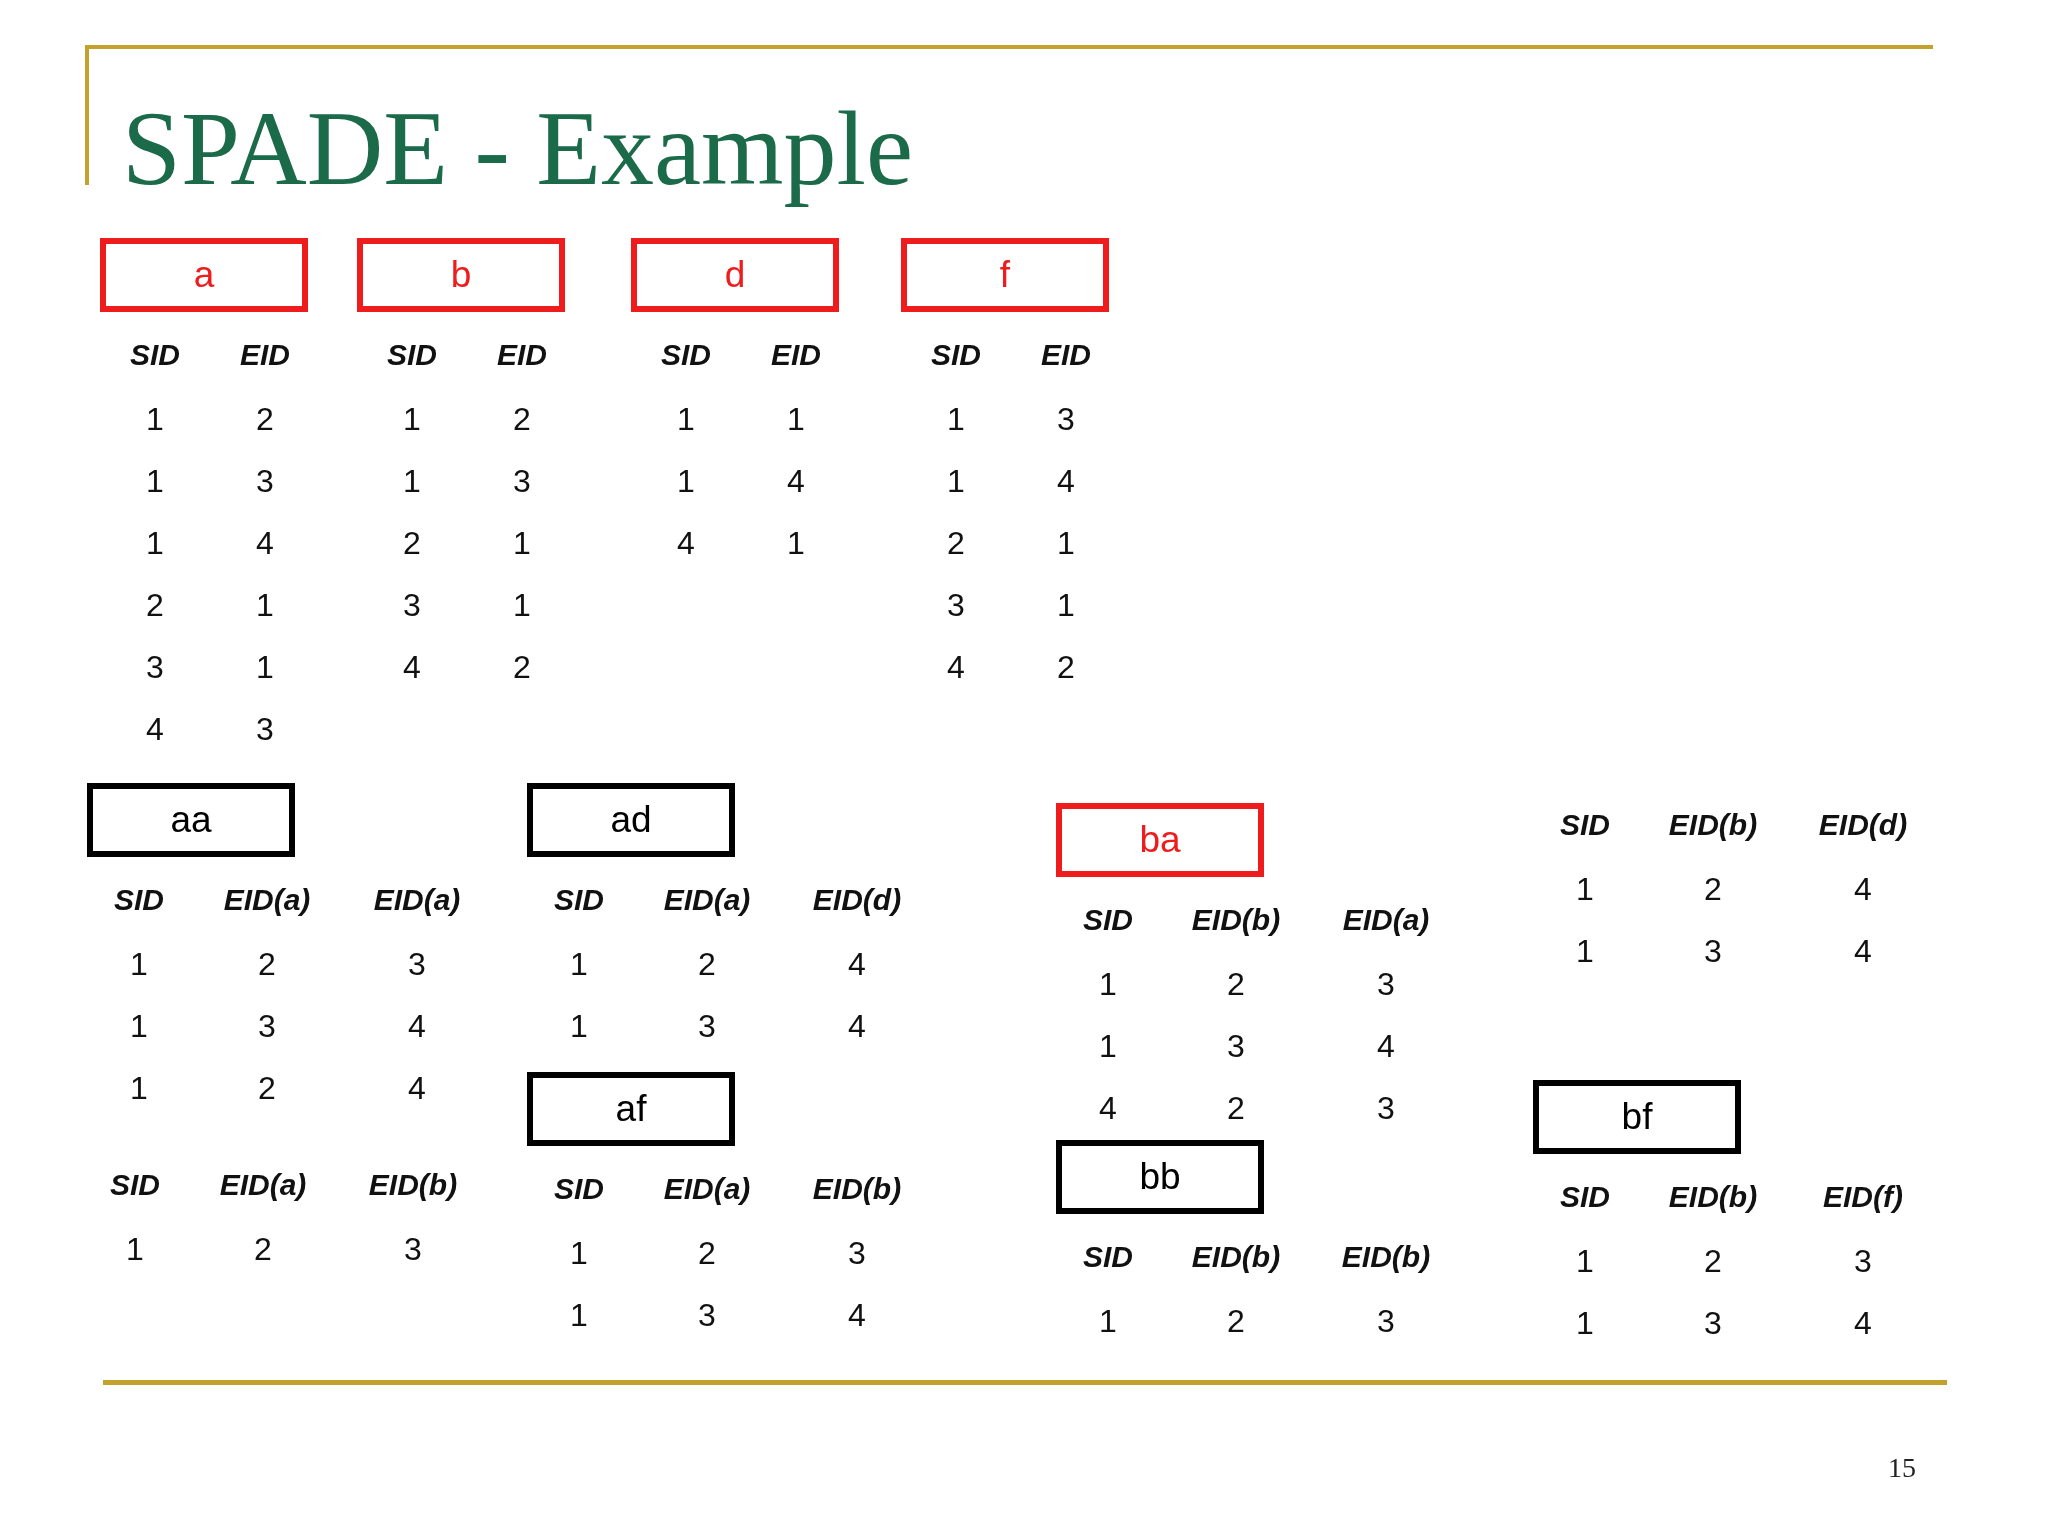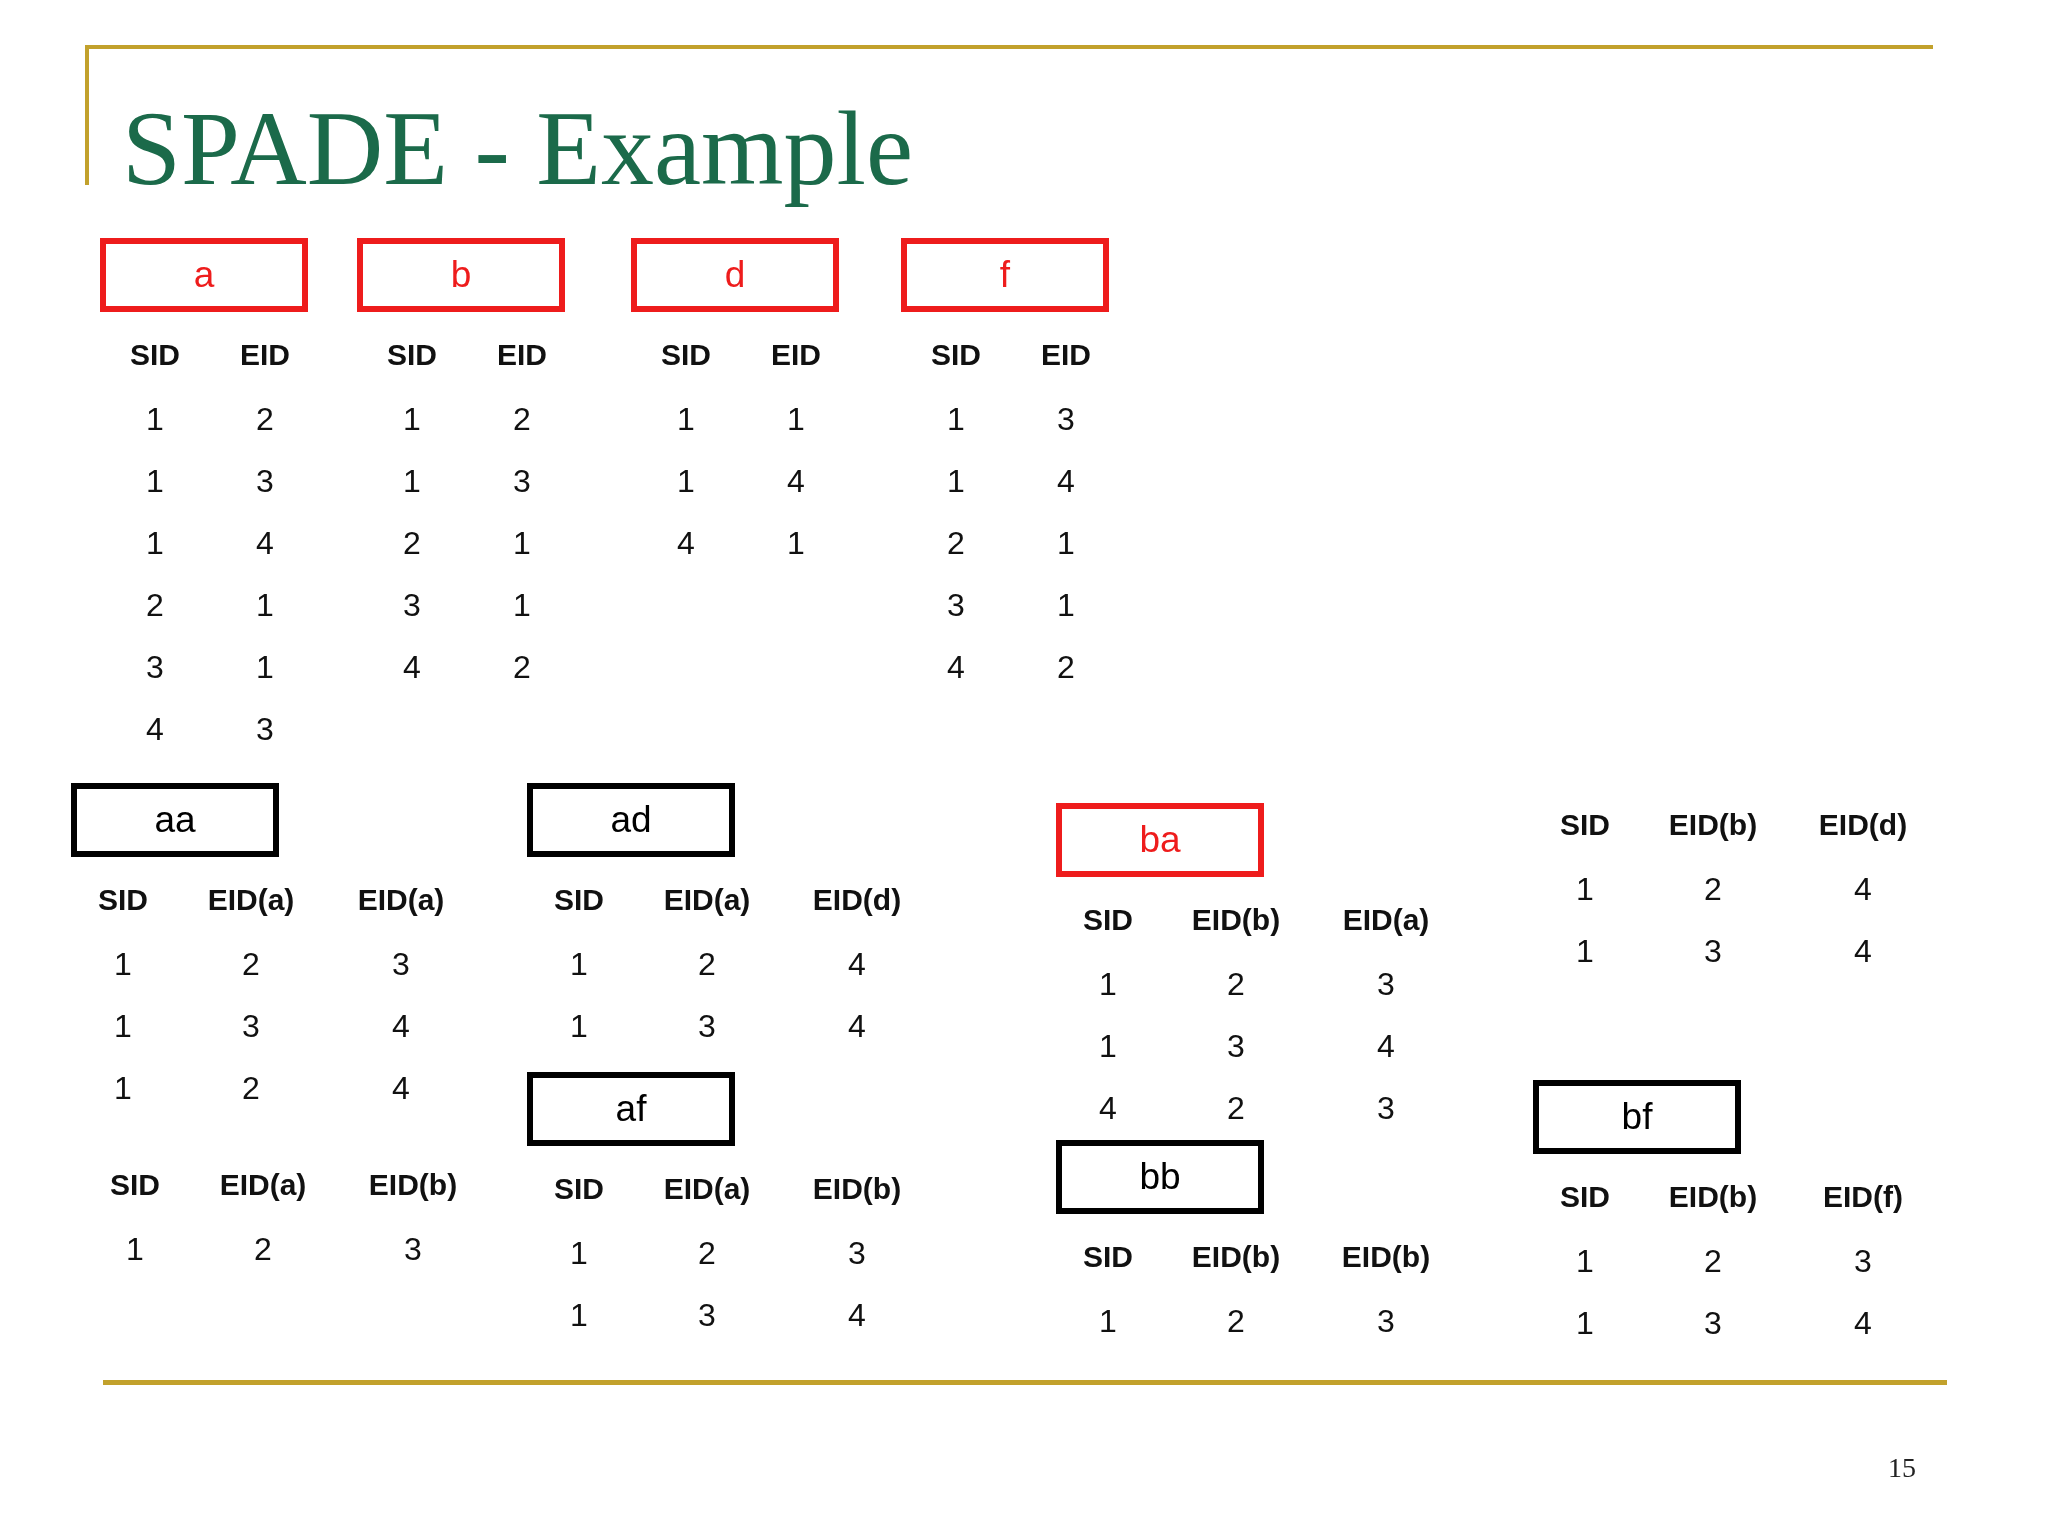--- a/index.html
+++ b/index.html
@@ -63,36 +63,37 @@
   .label-box.red   { border: 6px solid var(--highlight-red); color: var(--highlight-red); }
   .label-box.black { border: 6px solid #000000; color: #000000; }
 
   .trow  { display: flex; }
   .thead {
     margin-top: 16px;
     height: 54px;
     align-items: center;
     font-weight: bold;
     font-size: 30px;
+    font-style: italic;
   }
   .trows { margin-top: 6px; }
   .tdata {
     height: 62px;
     align-items: center;
     font-size: 32px;
   }
   .tcell { text-align: center; }
 
   
   #g-a  { left: 100px;  top: 238px; }
   #g-b  { left: 357px;  top: 238px; }
   #g-d  { left: 631px;  top: 238px; }
   #g-f  { left: 901px;  top: 238px; }
 
-  #g-aa { left: 71px;   top: 783px; }
+  #g-aa { left: 87px;   top: 783px; }
   #g-ab { left: 83px;   top: 1142px; }
   #g-ad { left: 527px;  top: 783px; }
   #g-af { left: 527px;  top: 1072px; }
   #g-ba { left: 1056px; top: 803px; }
   #g-bb { left: 1056px; top: 1140px; }
   #g-bd { left: 1533px; top: 782px; }
   #g-bf { left: 1533px; top: 1080px; }
 </style>
 </head>
 <body>

